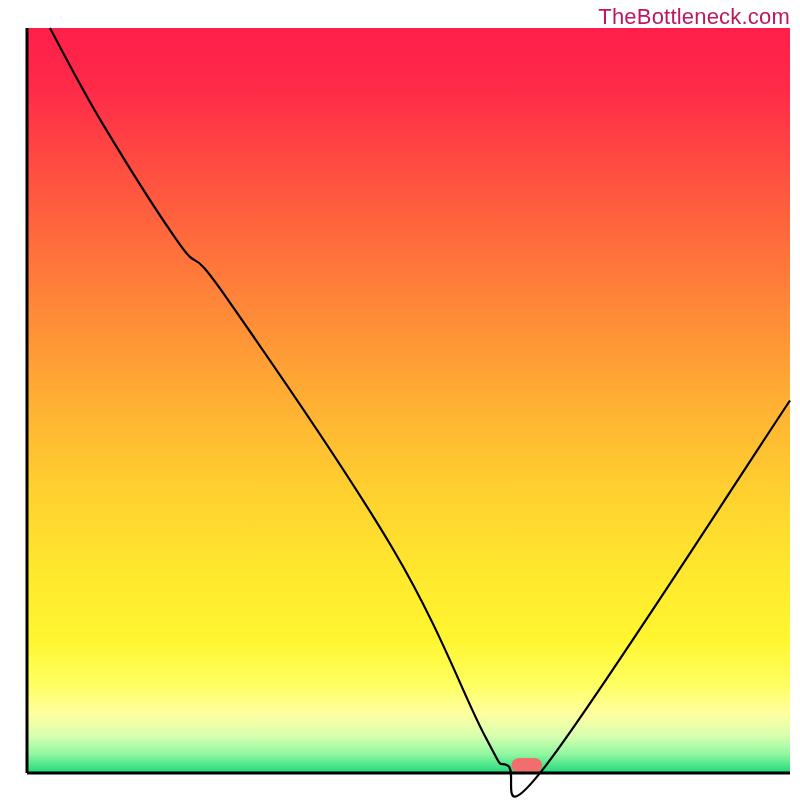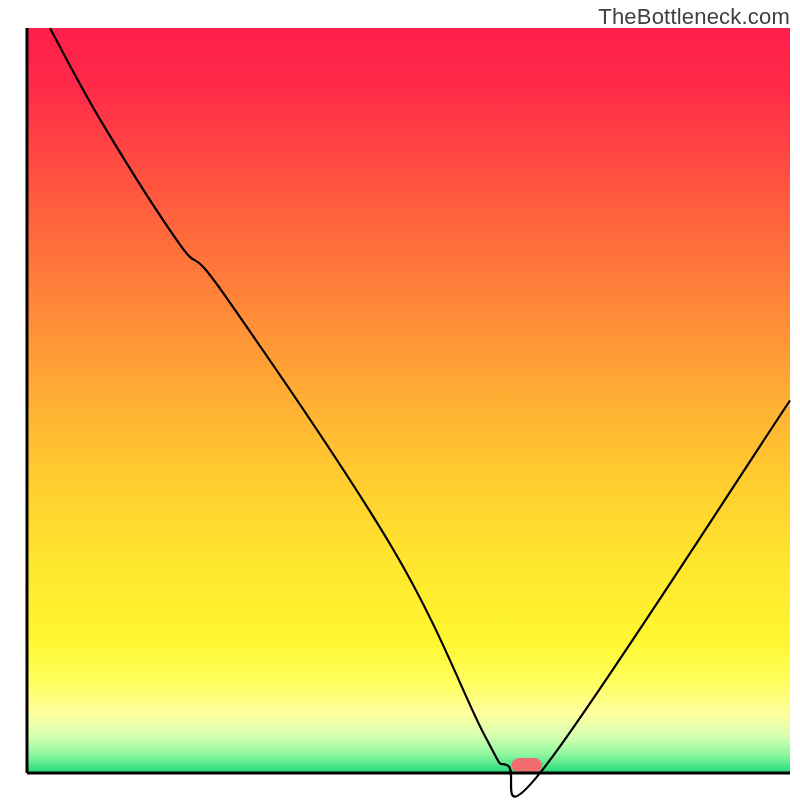--- a/index.html
+++ b/index.html
@@ -14,21 +14,21 @@
     position: relative;
     width: 800px;
     height: 800px;
   }
   .watermark {
     position: absolute;
     top: 4px;
     right: 10px;
     font-size: 22px;
     font-weight: 500;
-    color: #404040;
+    color: #be185d;
     letter-spacing: 0.2px;
     z-index: 10;
     text-align: right;
   }
   svg {
     display: block;
   }
 </style>
 </head>
 <body>

